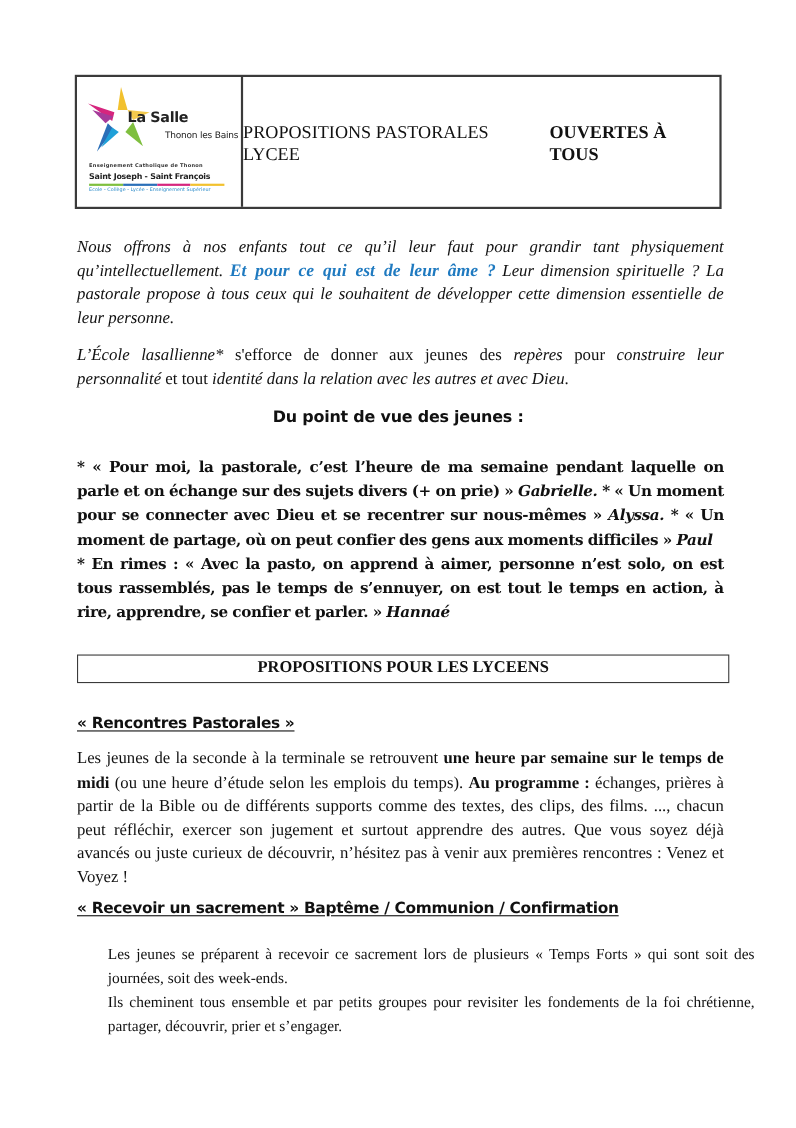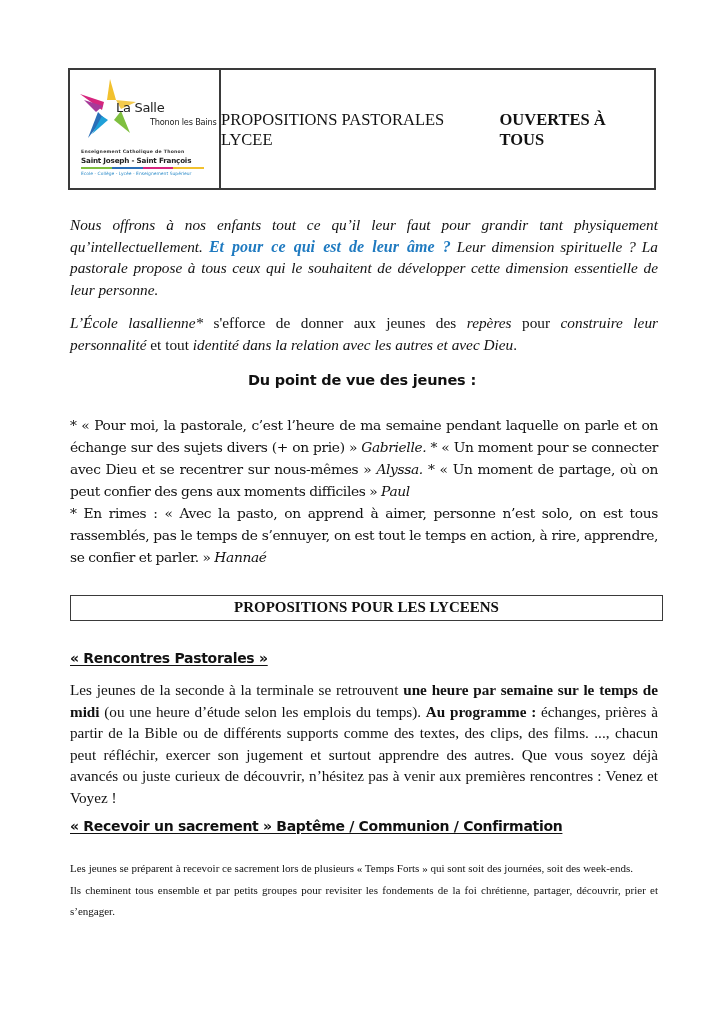--- a/index.html
+++ b/index.html
@@ -15,21 +15,21 @@
   }
   .title-cell {
     flex: 1; display: flex; flex-direction: row; align-items: center; justify-content: center;
     padding-top: 2px;
   }
   .title-line1 { font-size: 16.5px; letter-spacing: 0; line-height: 20px; }
   .title-line2 { font-size: 16.5px; font-weight: bold; line-height: 20px; }
 
   
   .logo-star { position: absolute; left: 6px; top: 6px; width: 62px; height: 66px; }
-  .logo-name { position: absolute; left: 46px; top: 30px; font-family: "DejaVu Sans", sans-serif; font-weight: normal; font-size: 13px; color: #222; letter-spacing: -0.3px; text-align: right; }
+  .logo-name { position: absolute; left: 46px; top: 30px; font-family: "DejaVu Sans", sans-serif; font-weight: bold; font-size: 13px; color: #222; letter-spacing: -0.3px; text-align: right; }
   .logo-city { position: absolute; left: 64px; top: 47px; font-family: "DejaVu Sans", sans-serif; font-weight: normal; font-size: 8.2px; color: #222; letter-spacing: -0.2px; margin-left: 16px; }
   .logo-ens { position: absolute; left: 11px; top: 79px; font-family: "DejaVu Sans", sans-serif; font-weight: bold; font-size: 4.6px; color: #333; letter-spacing: 0.25px; }
   .logo-school { position: absolute; left: 11px; top: 86px; font-family: "DejaVu Sans", sans-serif; font-weight: bold; font-size: 7.2px; color: #222; letter-spacing: -0.2px; }
   .logo-bar { position: absolute; left: 11px; top: 97px; width: 123px; height: 2px; display: flex; }
   .logo-bar span { flex: 1; height: 100%; }
   .logo-levels { position: absolute; left: 11px; top: 101px; font-family: "DejaVu Sans", sans-serif; font-size: 4.4px; color: #2a8ac8; letter-spacing: 0.05px; }
 
   .para {
     position: absolute; left: 70px; width: 588px; font-size: 15.3px; line-height: 21.5px;
     text-align: justify;
@@ -39,39 +39,39 @@
   .blue { color: #1f7ac0; font-weight: bold; font-size: 16px; word-spacing: 2px; }
   .ecole { top: 312px; }
 
   .pov {
     position: absolute; left: 0; width: 724px; top: 372px; text-align: center;
     font-family: "DejaVu Sans", sans-serif; font-weight: bold; font-size: 14.5px; letter-spacing: -0.2px;
   }
   .quotes {
     position: absolute; left: 70px; width: 588px; top: 414px;
     font-family: "DejaVu Serif", serif; font-size: 13.8px; line-height: 22px; text-align: justify;
-    letter-spacing: -0.35px; word-spacing: -0.3px;
+    letter-spacing: -0.35px; word-spacing: -0.3px; font-weight: bold;
   }
   .quotes i { font-style: italic; }
 
   .section-box {
     position: absolute; left: 70px; top: 595px; width: 593px; height: 26px;
     border: 1.5px solid #3a3a3a; text-align: center;
     font-weight: bold; font-size: 15px; line-height: 23px;
   }
   .subhead {
     position: absolute; left: 70px; font-family: "DejaVu Sans", sans-serif; font-weight: bold;
     font-size: 14px; text-decoration: underline; text-underline-offset: 2px; letter-spacing: -0.3px;
   }
   .sub1 { top: 640px; margin-top: 10px; }
   .sub2 { top: 818px; }
 
   .body-text { top: 679px; font-size: 15.2px; line-height: 21.5px; }
   .body-text b { font-weight: bold; }
-  .sacrement-text { top: 858px; font-size: 11px; line-height: 21.5px; }
+  .sacrement-text { top: 858px; font-size: 14px; line-height: 21.5px; margin-left: 28px; }
 </style>
 </head>
 <body>
 
 <div class="header-box">
   <div class="logo-cell">
     <svg class="logo-star" viewBox="0 0 62 66">
       <polygon points="34,2 40,24 62,26 44,34 50,60 34,44 18,60 24,38 2,26 26,24" fill="none"></polygon>
       <path d="M34,3 L40,24 L31,24 Z" fill="#f2c12e"></path>
       <path d="M40,24 L60,26 L45,33 Z" fill="#f2c12e" opacity="0.85"></path>

